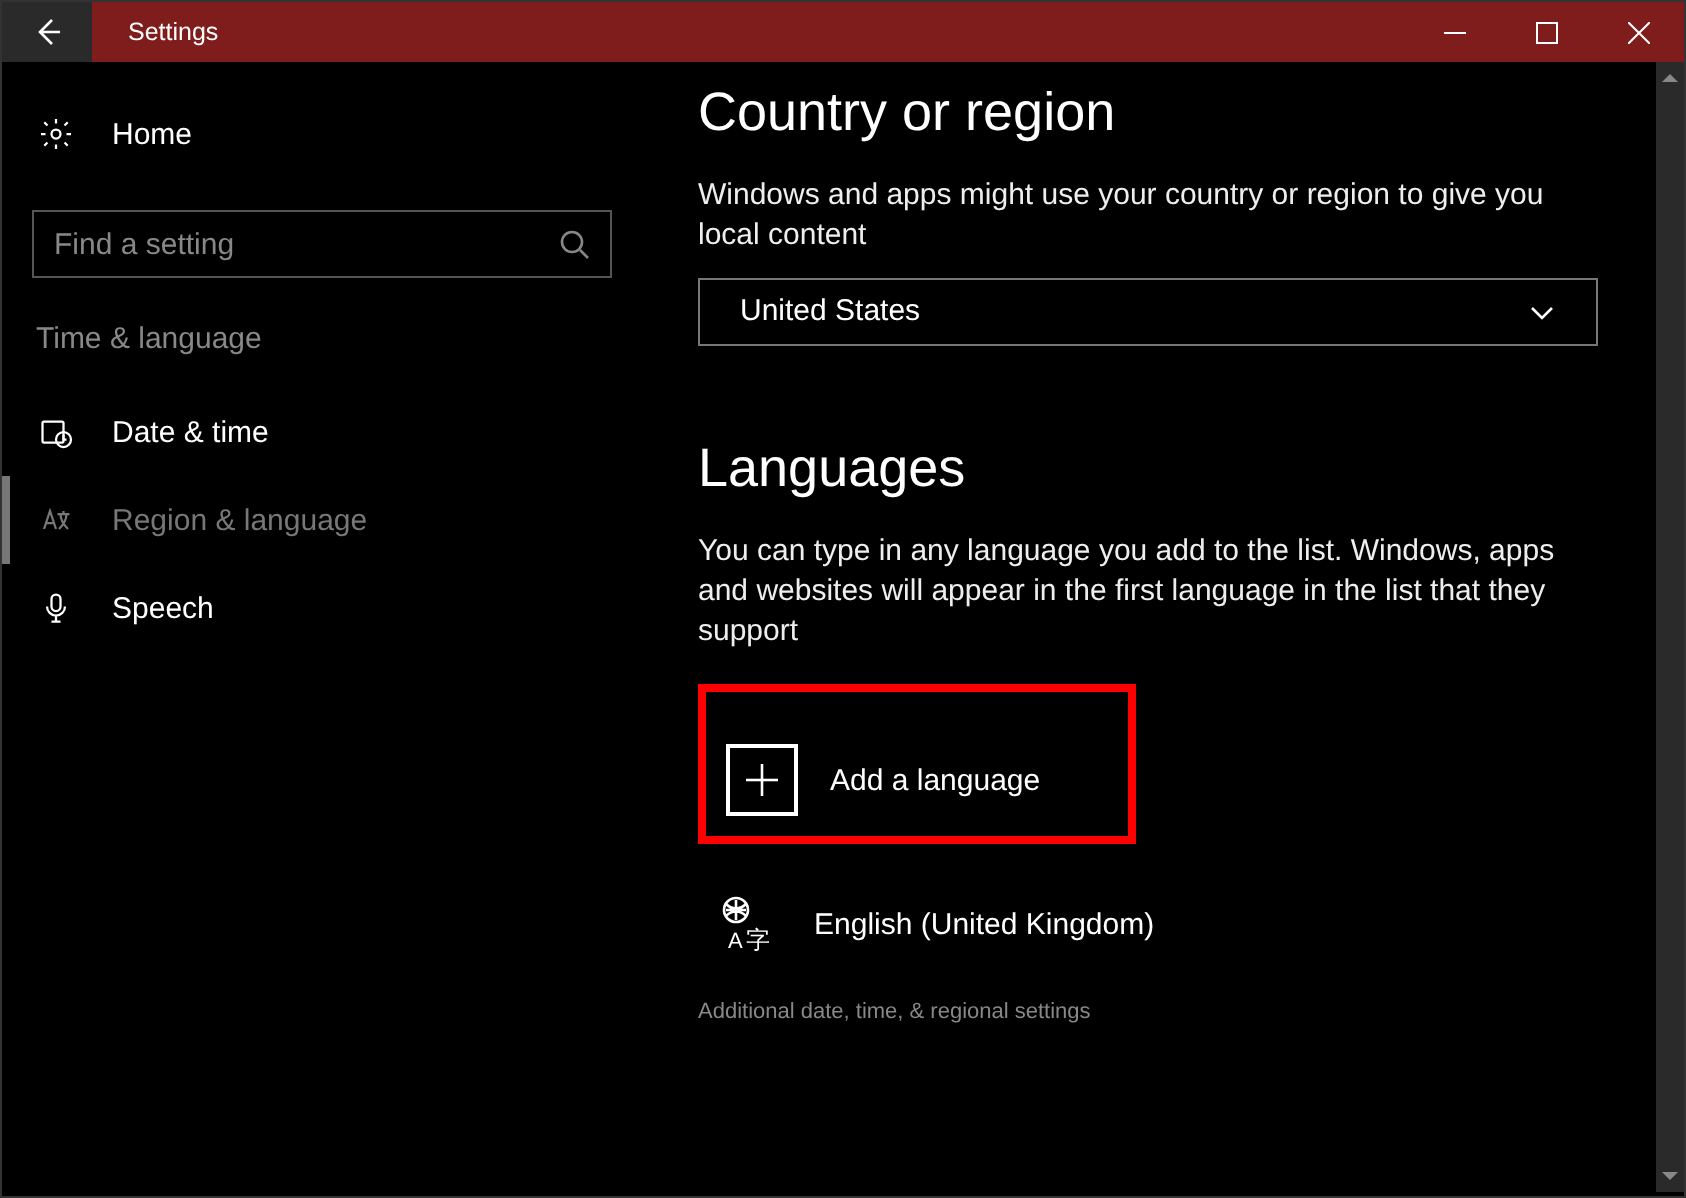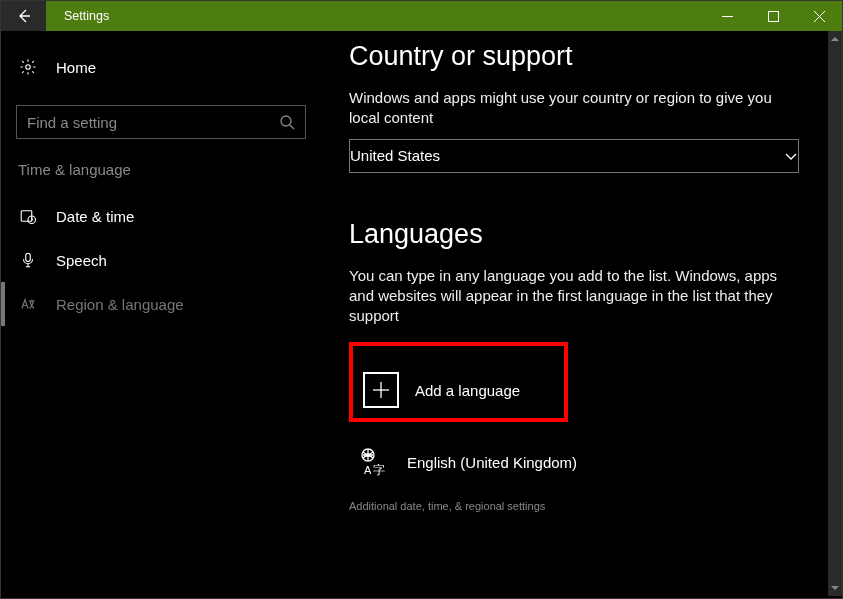--- a/index.html
+++ b/index.html
@@ -7,21 +7,21 @@
     width: 843px; height: 599px;
     background: #000; color: #fff;
     font-family: "Segoe UI", Arial, sans-serif;
     overflow: hidden;
     position: relative;
     border: 1px solid #333;
   }
   
   .titlebar {
     display: flex; align-items: center;
-    height: 30px; background: #4d7c0f;
+    height: 30px; background: #7f1d1d;
   }
   .back-btn {
     width: 45px; height: 30px; background: #2a2a2a;
     display: flex; align-items: center; justify-content: center;
     cursor: pointer;
   }
   .title-text { margin-left: 18px; font-size: 12.5px; color: #fff; }
   .win-controls {
     margin-left: auto; display: flex;
   }
@@ -65,21 +65,21 @@
   .section-label { color: #888; font-size: 15px; margin-bottom: 16px; padding-left:2px;}
   
   .main {
     flex: 1; padding: 10px 40px 0 28px;
     position: relative; overflow: hidden;
   }
   h1 { font-weight: 400; font-size: 27px; margin-bottom: 16px; }
   .desc { font-size: 15px; color: #eee; line-height: 1.35; margin-bottom: 10px; max-width: 430px;}
   .select {
     border: 1px solid #777; height: 34px; width: 450px;
-    display: flex; align-items: center; padding: 0 0;
+    display: flex; align-items: center; padding: 0 20px;
     font-size: 15px; cursor: pointer; margin-bottom: 46px;
     justify-content: space-between;
   }
   .add-lang-row {
     display:inline-flex; align-items: center; cursor: pointer;
     padding: 6px 40px 6px 6px;
   }
   .add-box {
     width: 36px; height: 36px; border: 2px solid #fff;
     display: flex; align-items: center; justify-content: center;
@@ -162,42 +162,42 @@
       <span class="icon">
         <svg width="18" height="18" viewBox="0 0 24 24" fill="none" stroke="#fff" stroke-width="1.5">
             <rect x="3" y="5" width="14" height="14" rx="1"></rect>
             <circle cx="17" cy="17" r="5"></circle>
             <path d="M17 14v3h2"></path>
           </svg>
       </span>
       <span class="label">Date &amp; time</span>
     </div>
 
+    <div class="side-item active">
+      <span class="icon">
+        <svg width="18" height="18" viewBox="0 0 24 24" fill="none" stroke="#777" stroke-width="1.5">
+            <path d="M4 18 L8 6 L12 18 M5.5 14 H10.5 M13 8 H21 M17 8 V6 M14 18 C18 14 19 11 19 8 M20 18 C16 14 15 11 15 8"></path>
+          </svg>
+      </span>
+      <span class="label">Region &amp; language</span>
+    </div>
+
     <div class="side-item">
       <span class="icon">
         <svg width="18" height="18" viewBox="0 0 24 24" fill="none" stroke="#fff" stroke-width="1.5">
             <rect x="9" y="3" width="6" height="11" rx="3"></rect>
             <path d="M6 11a6 6 0 0 0 12 0M12 17v4M9 21h6"></path>
           </svg>
       </span>
       <span class="label">Speech</span>
     </div>
-
-    <div class="side-item active">
-      <span class="icon">
-        <svg width="18" height="18" viewBox="0 0 24 24" fill="none" stroke="#777" stroke-width="1.5">
-            <path d="M4 18 L8 6 L12 18 M5.5 14 H10.5 M13 8 H21 M17 8 V6 M14 18 C18 14 19 11 19 8 M20 18 C16 14 15 11 15 8"></path>
-          </svg>
-      </span>
-      <span class="label">Region &amp; language</span>
-    </div>
   </div>
 
   <div class="main">
-    <h1>Country or support</h1>
+    <h1>Country or region</h1>
     <div class="desc">Windows and apps might use your country or region to give you local content</div>
     <div class="select">
       <span>United States</span>
       <svg width="14" height="14" viewBox="0 0 14 14" fill="none" stroke="#fff" stroke-width="1.3">
           <path d="M2 5 L7 10 L12 5"></path>
         </svg>
     </div>
 
     <h1>Languages</h1>
     <div class="desc">You can type in any language you add to the list. Windows, apps and websites will appear in the first language in the list that they support</div>

